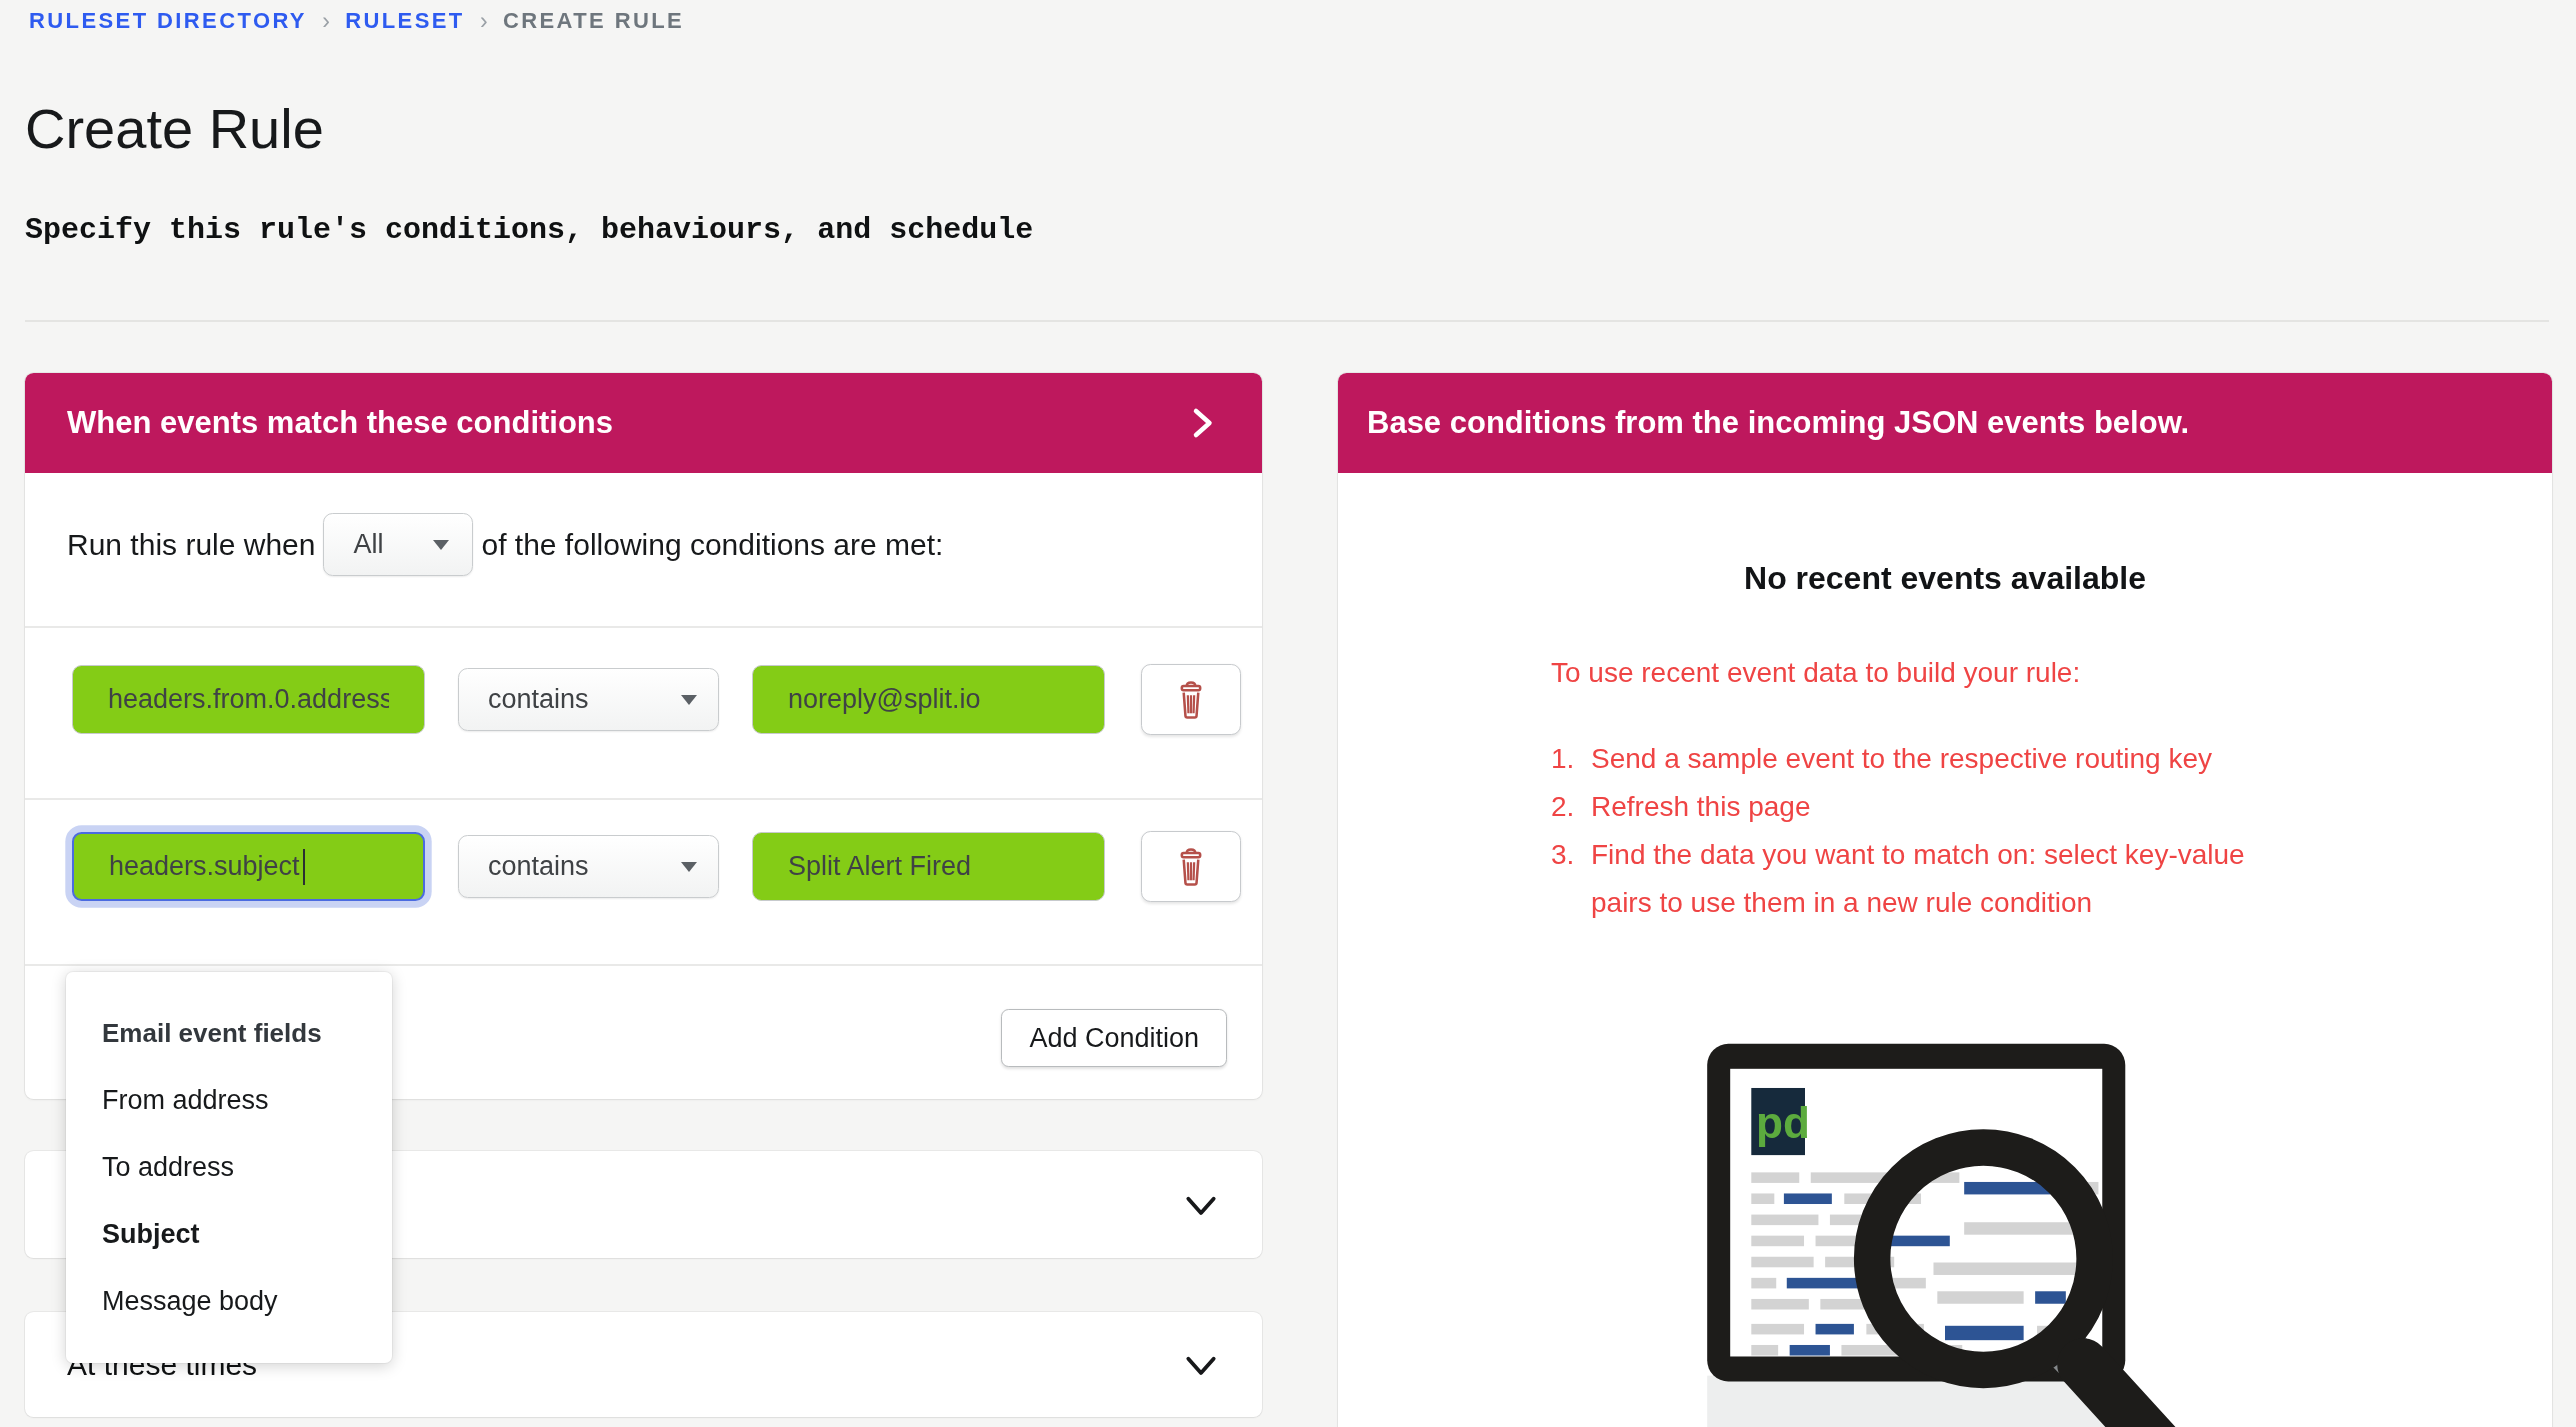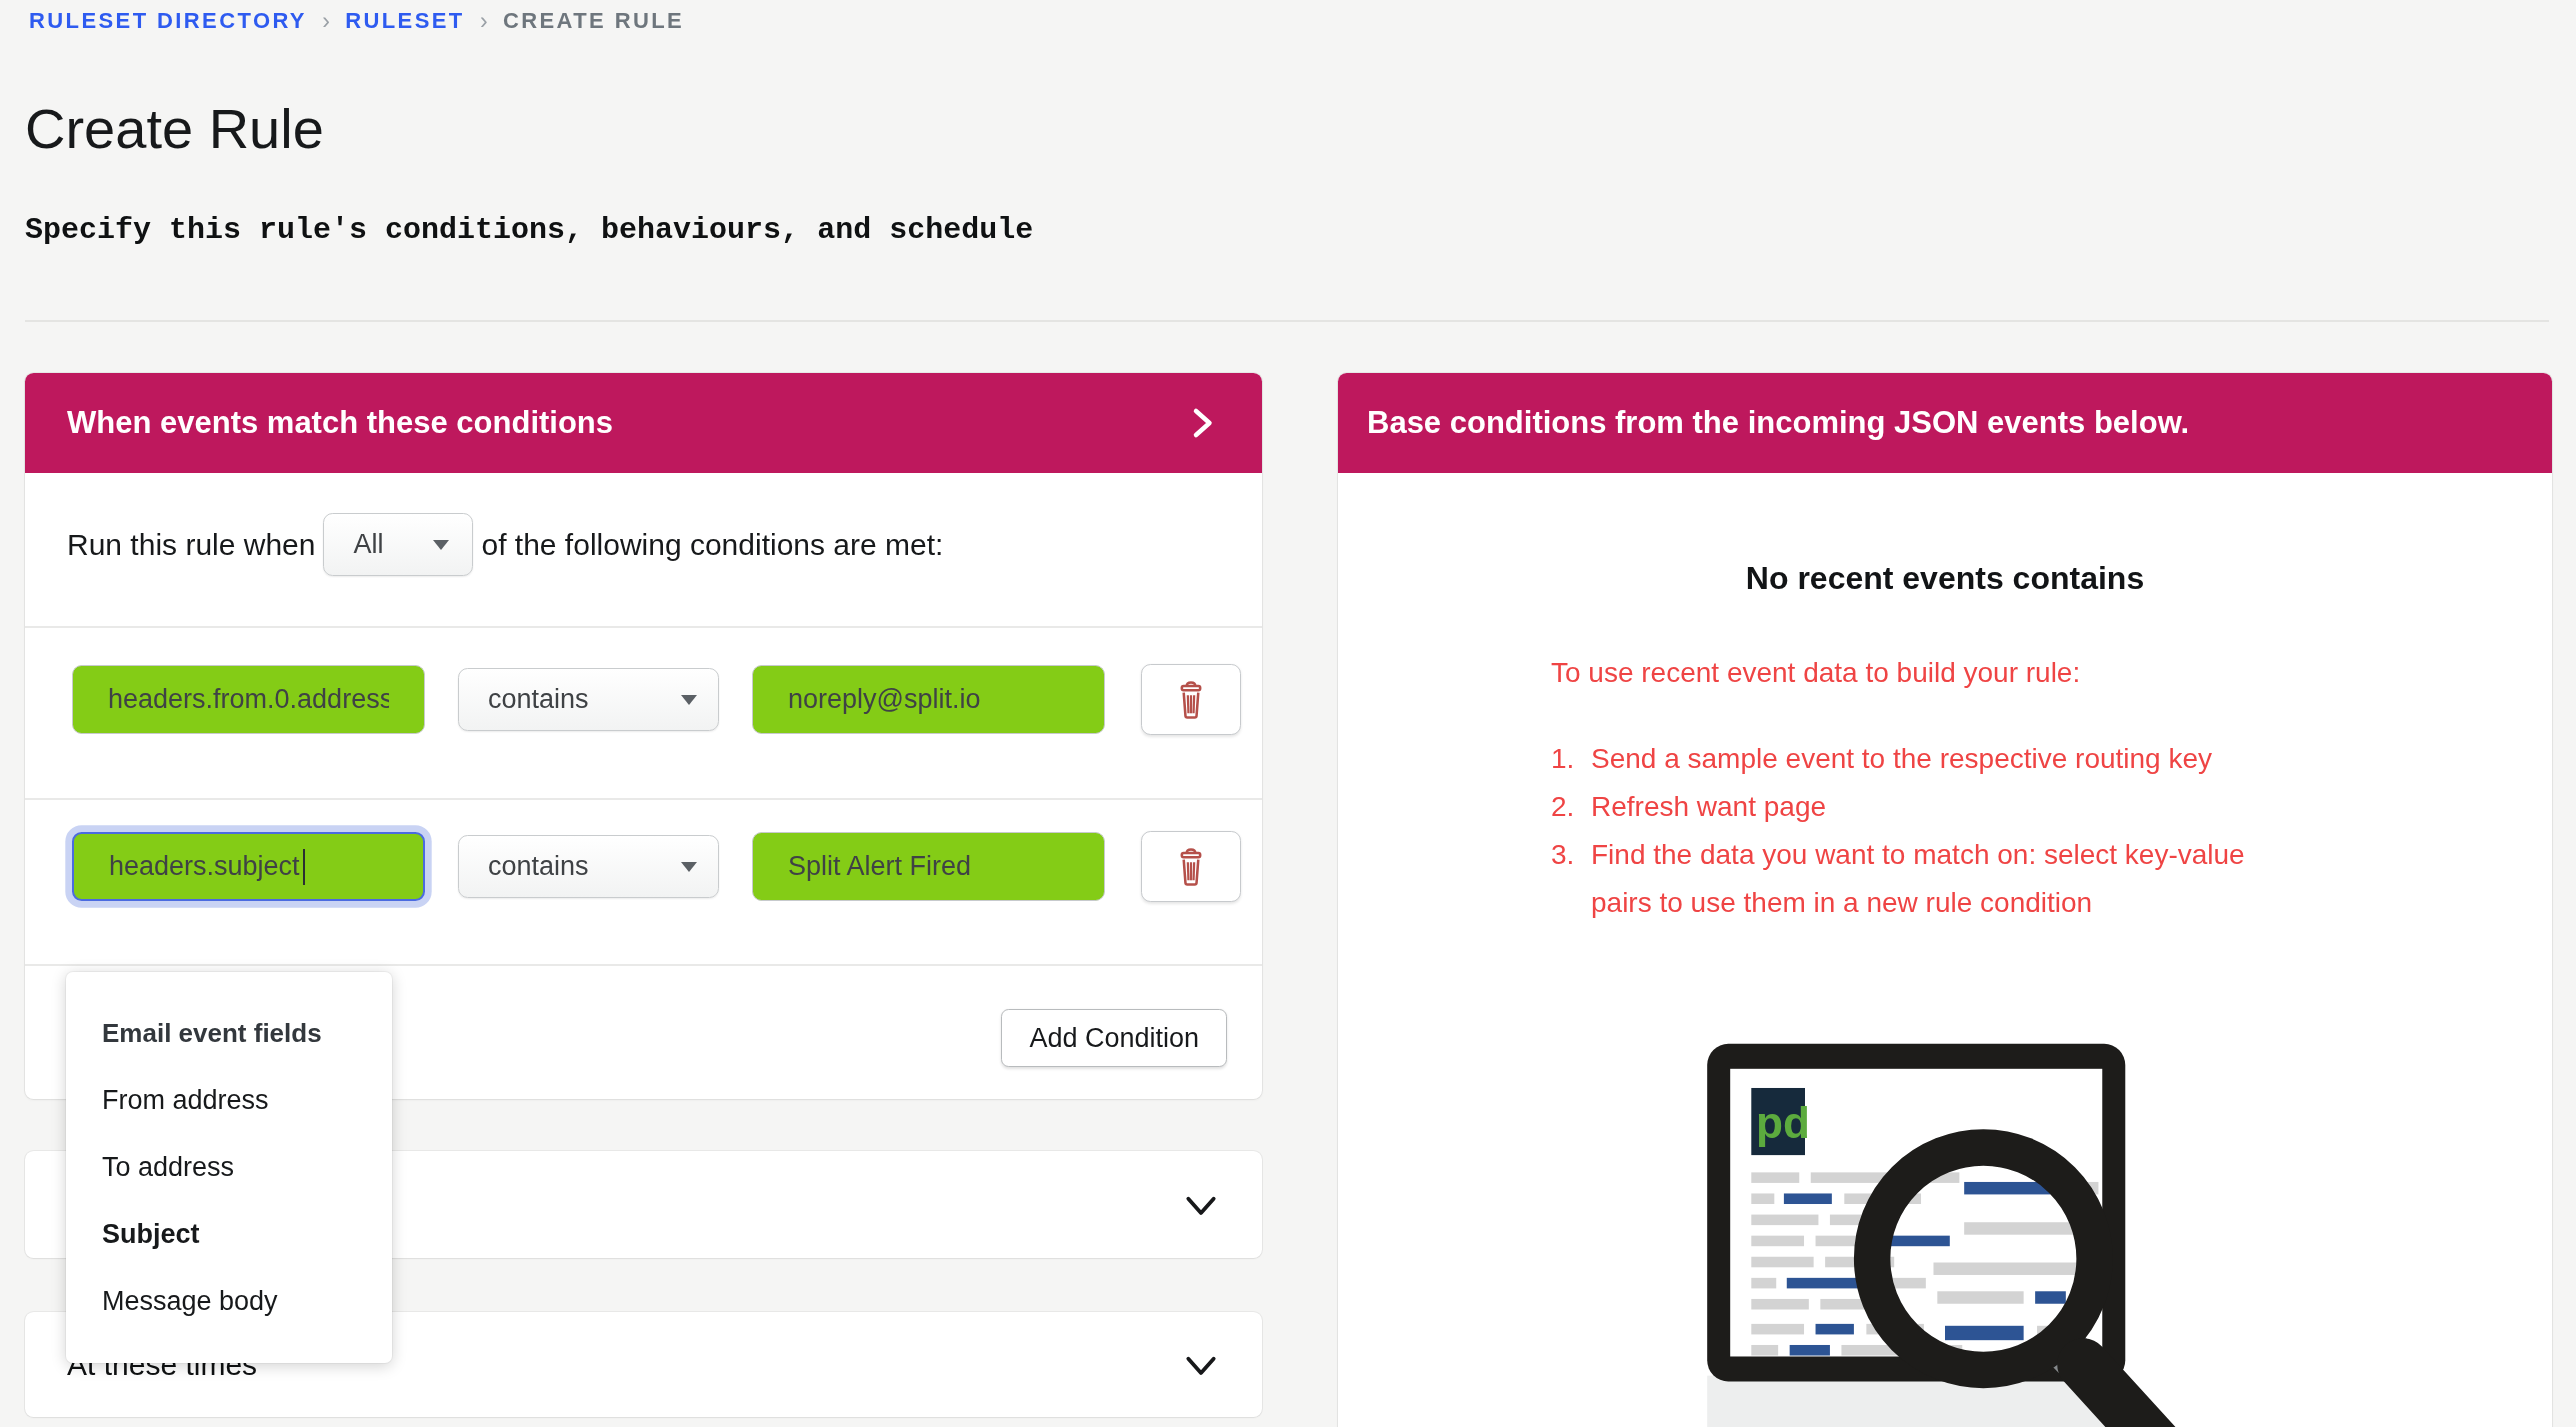--- a/index.html
+++ b/index.html
@@ -271,31 +271,31 @@
     <div class="dd-item">To address</div>
     <div class="dd-item bold">Subject</div>
     <div class="dd-item">Message body</div>
   </div>
 
   <section class="card" id="events-card">
     <div class="card-header" style="padding:0 29px">
       <span>Base conditions from the incoming JSON events below.</span>
     </div>
 
-    <div class="empty-title">No recent events contains</div>
+    <div class="empty-title">No recent events available</div>
 
     <div class="empty-col">
       <div class="empty-intro">To use recent event data to build your rule:</div>
       <div class="step">
         <span class="step-num">1.</span>
         <span class="step-text">Send a sample event to the respective routing key</span>
       </div>
       <div class="step">
         <span class="step-num">2.</span>
-        <span class="step-text">Refresh want page</span>
+        <span class="step-text">Refresh this page</span>
       </div>
       <div class="step">
         <span class="step-num">3.</span>
         <span class="step-text">Find the data you want to match on: select key-value pairs to use them in a new rule condition</span>
       </div>
     </div>
 
     <svg class="illustration" viewBox="0 0 560 440">
 
       <rect x="32" y="350" width="436" height="62" fill="#edeeee"></rect>

